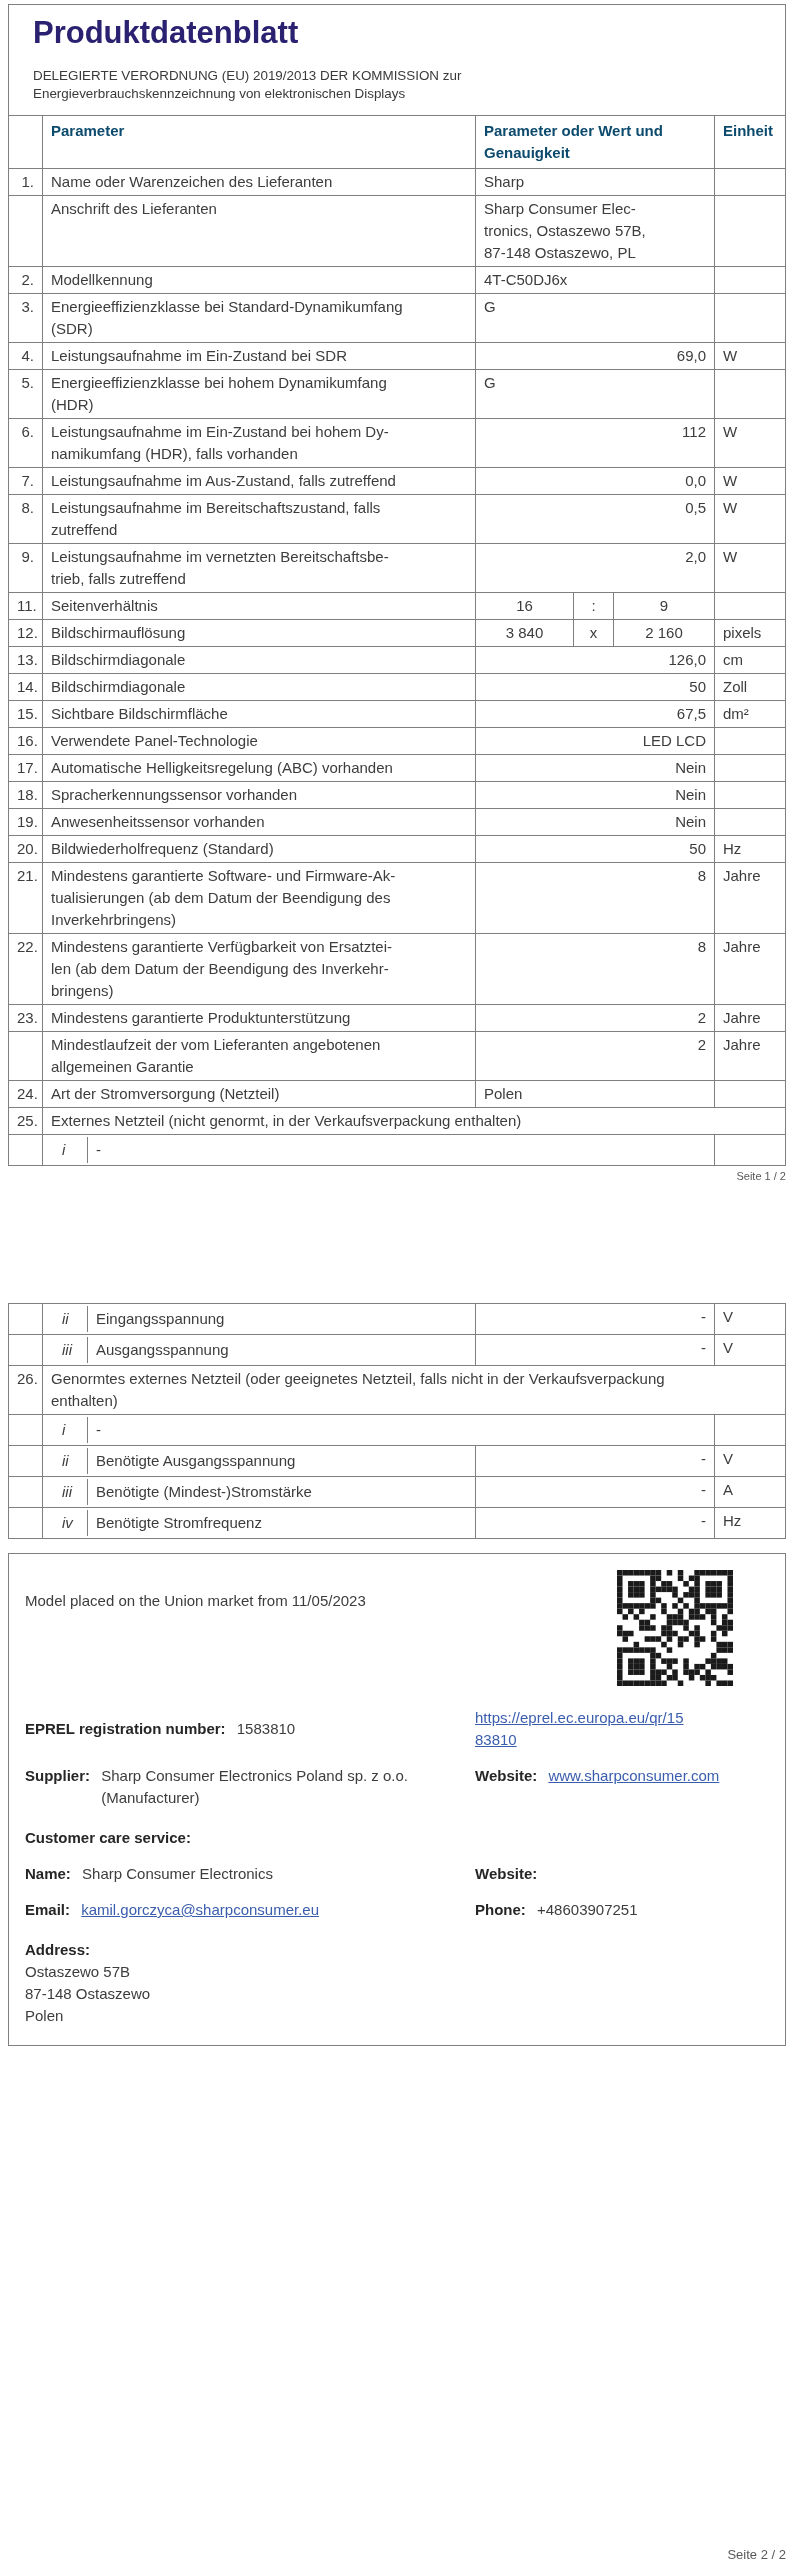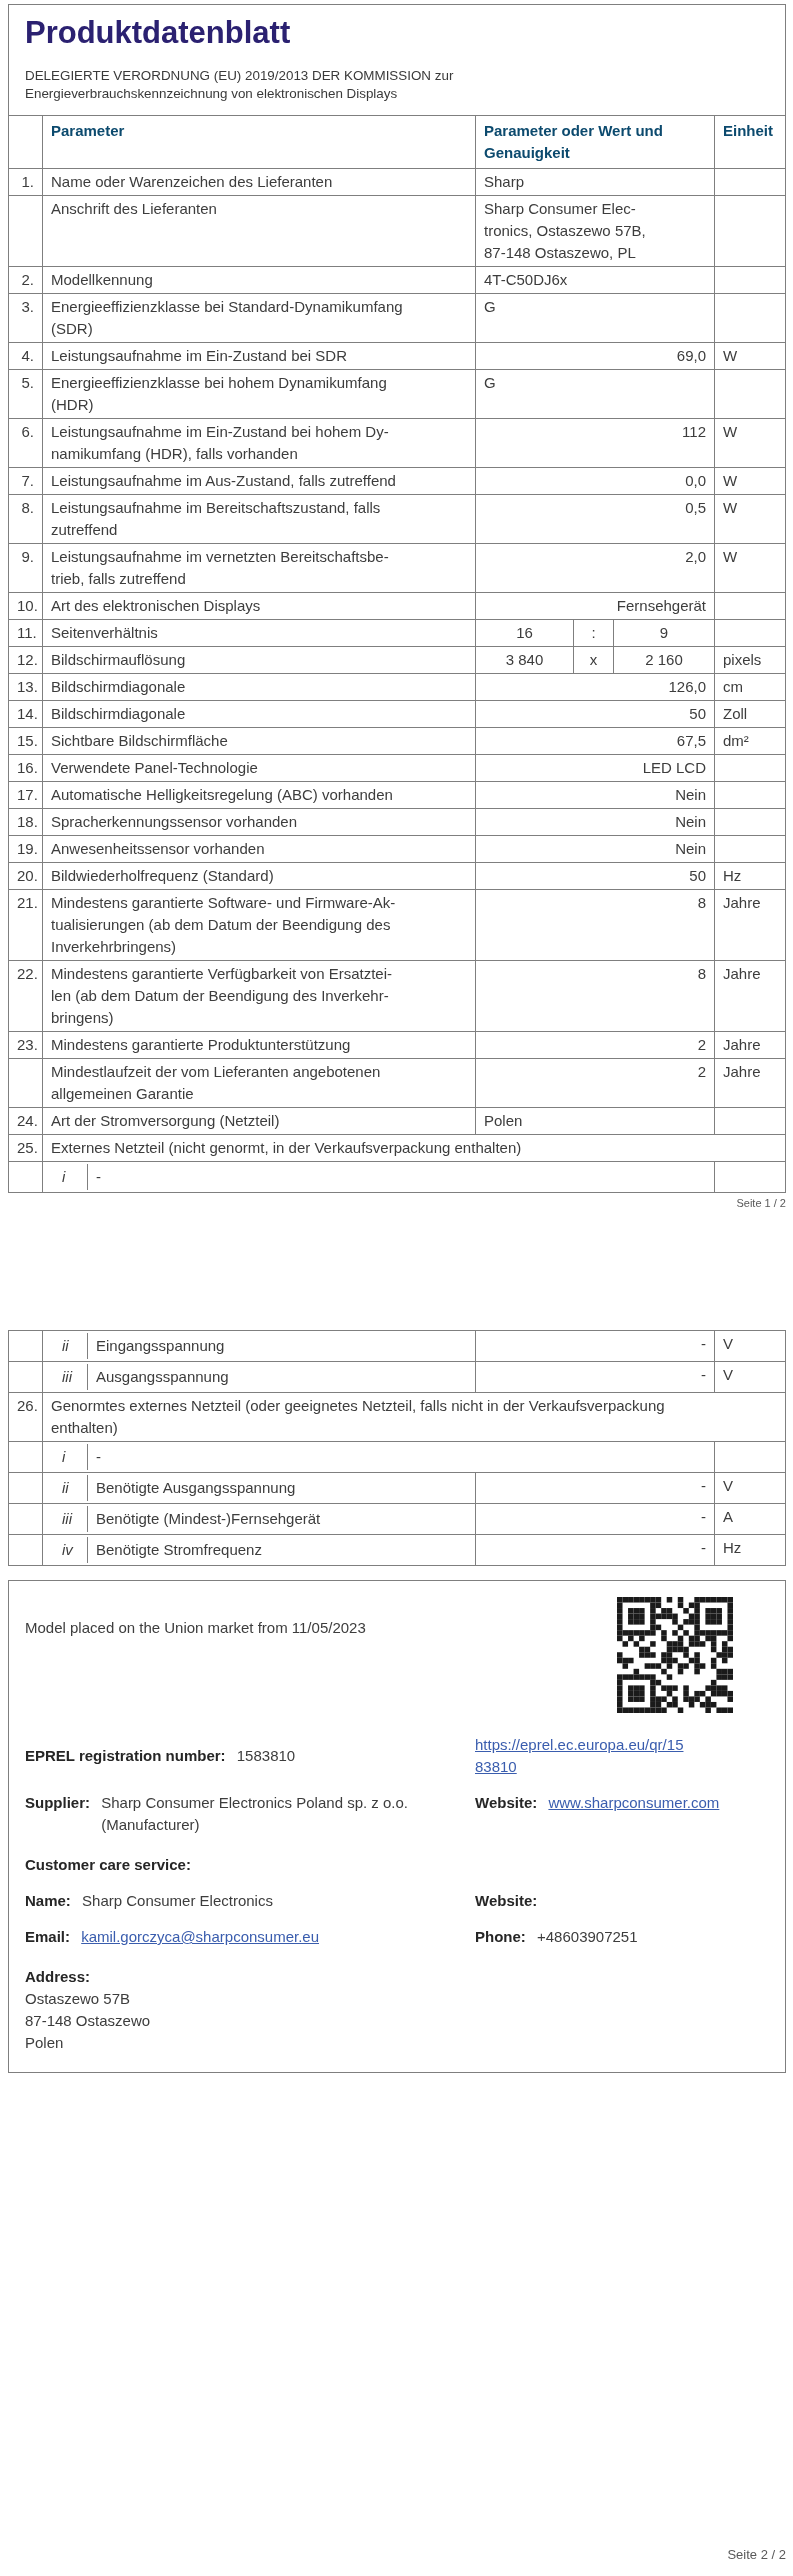--- a/index.html
+++ b/index.html
@@ -2,21 +2,21 @@
 <html style="--title: #2b2171; --link: #3a5dae; --border: #7f7f7f;"><head>
 <meta charset="utf-8">
 <style>
   :root{
     --border:#7f7f7f; --title:#2b2171; --link:#3a5dae; --text:#3d3d3d; --label:#262626;
   }
   html,body{margin:0;padding:0;background:#fff;}
   body{font-family:"Liberation Sans", sans-serif; color:var(--text);}
   .wrap{position:relative;width:794px;height:2576px;background:#ffffff;overflow:hidden;padding-top:4px;box-sizing:border-box;}
   .pagebox{margin-left:8px;width:778px;box-sizing:border-box;}
-  .titlebox{border:1px solid var(--border);border-bottom:none;padding:6px 16px 12px;box-sizing:border-box;}
+  .titlebox{border:1px solid var(--border);border-bottom:none;padding:6px 24px 12px;box-sizing:border-box;}
   h1.doctitle{font-size:31px;color:var(--title);margin:4px 0 16px;font-weight:bold;}
   .subtitle{font-size:13.4px;line-height:18px;color:#3a3a3a;white-space:pre-line;}
   table.params{border-collapse:collapse;width:778px;table-layout:fixed;margin-left:8px;}
   table.params td, table.params th{border:1px solid var(--border);vertical-align:top;font-size:15px;line-height:22px;padding:2px 8px;color:var(--text);overflow:hidden;}
   table.params th{text-align:left;font-weight:bold;color:#0c4a6e;padding:4px 8px;white-space:pre-line;}
   th.unit-h{text-align:center;padding:4px 2px;}
   td.c-num{text-align:right;padding:2px 6px;}
   td.c-unit{padding-left:7px;}
   .pre{white-space:pre-line;}
   td.ar{text-align:right;padding-right:12px;}
@@ -138,26 +138,20 @@
           <td class="c-unit">W</td>
         </tr>
         <tr>
           <td class="c-num">9.</td>
           <td class="pre">Leistungsaufnahme im vernetzten Bereitschaftsbe-
 trieb, falls zutreffend</td>
           <td class="pre ar" colspan="3">2,0</td>
           <td class="c-unit">W</td>
         </tr>
         <tr>
-          <td class="c-num">10.</td>
-          <td class="pre">Art des elektronischen Displays</td>
-          <td class="pre ar" colspan="3">Fernsehgerät</td>
-          <td class="c-unit"></td>
-        </tr>
-        <tr>
           <td class="c-num">11.</td>
           <td class="pre">Seitenverhältnis</td>
           <td class="ac">16</td>
           <td class="ac">:</td>
           <td class="ac">9</td>
           <td class="c-unit"></td>
         </tr>
         <tr>
           <td class="c-num">12.</td>
           <td class="pre">Bildschirmauflösung</td>
@@ -324,21 +318,21 @@
             </div>
           </td>
           <td class="ar" colspan="3">-</td>
           <td class="c-unit">V</td>
         </tr>
         <tr>
           <td class="c-num"></td>
           <td class="c-sub">
             <div class="subwrap">
               <span class="sub-letter">iii</span>
-              <span class="sub-label pre">Benötigte (Mindest-)Fernsehgerät</span>
+              <span class="sub-label pre">Benötigte (Mindest-)Stromstärke</span>
             </div>
           </td>
           <td class="ar" colspan="3">-</td>
           <td class="c-unit">A</td>
         </tr>
         <tr>
           <td class="c-num"></td>
           <td class="c-sub">
             <div class="subwrap">
               <span class="sub-letter">iv</span>

